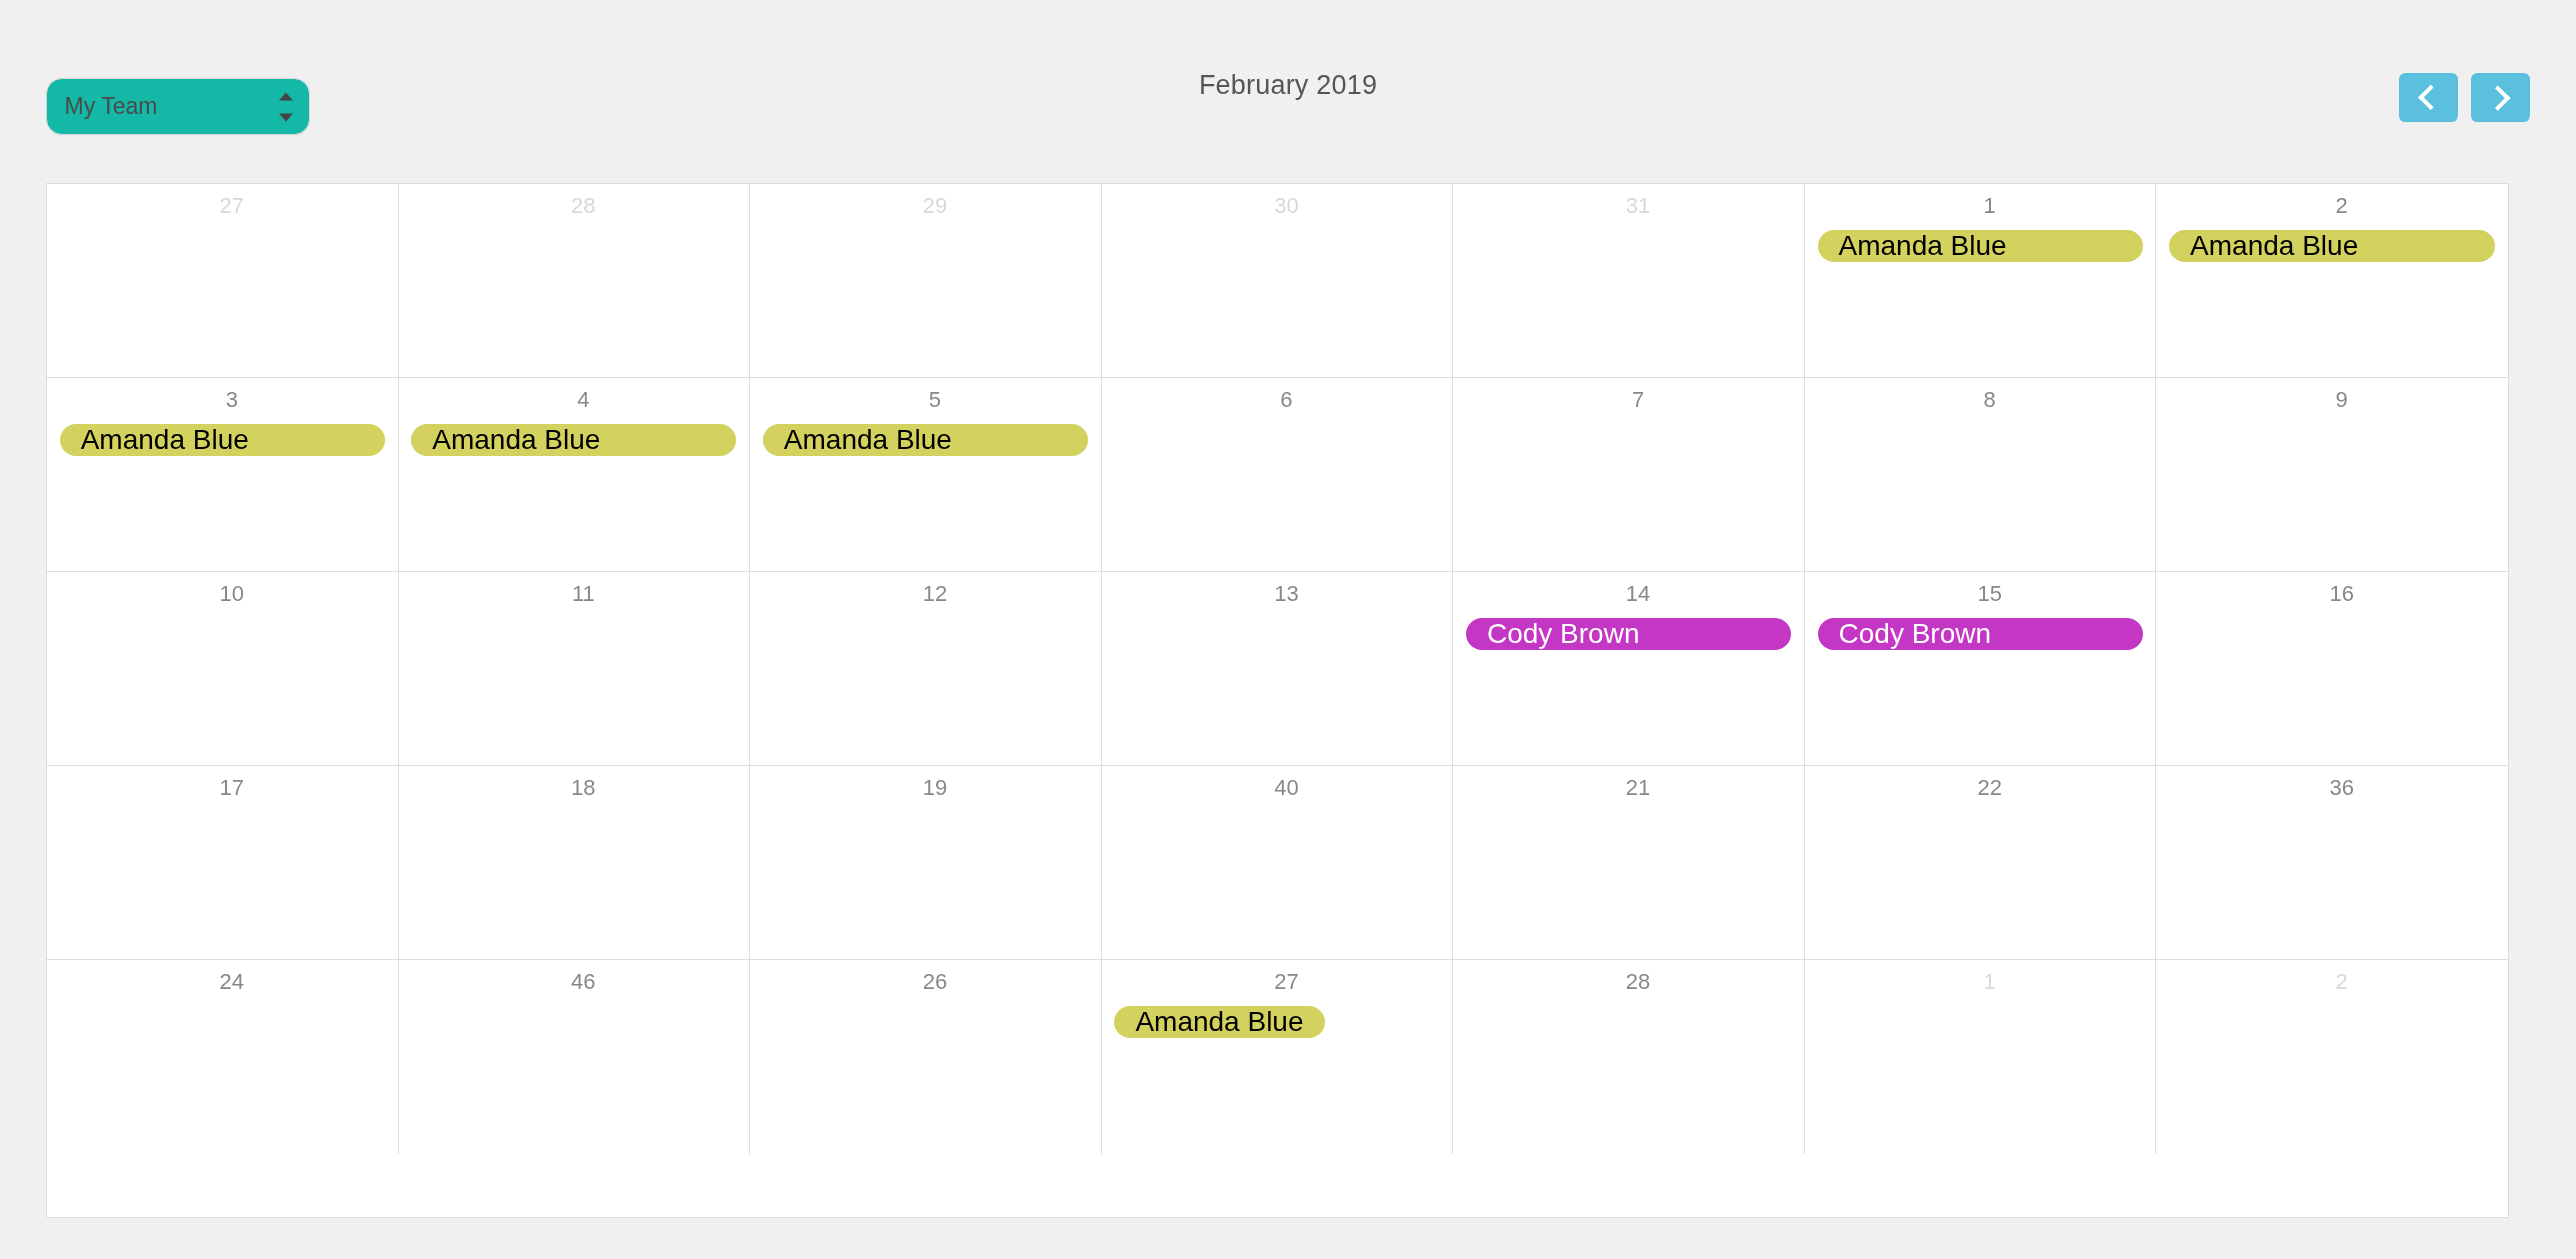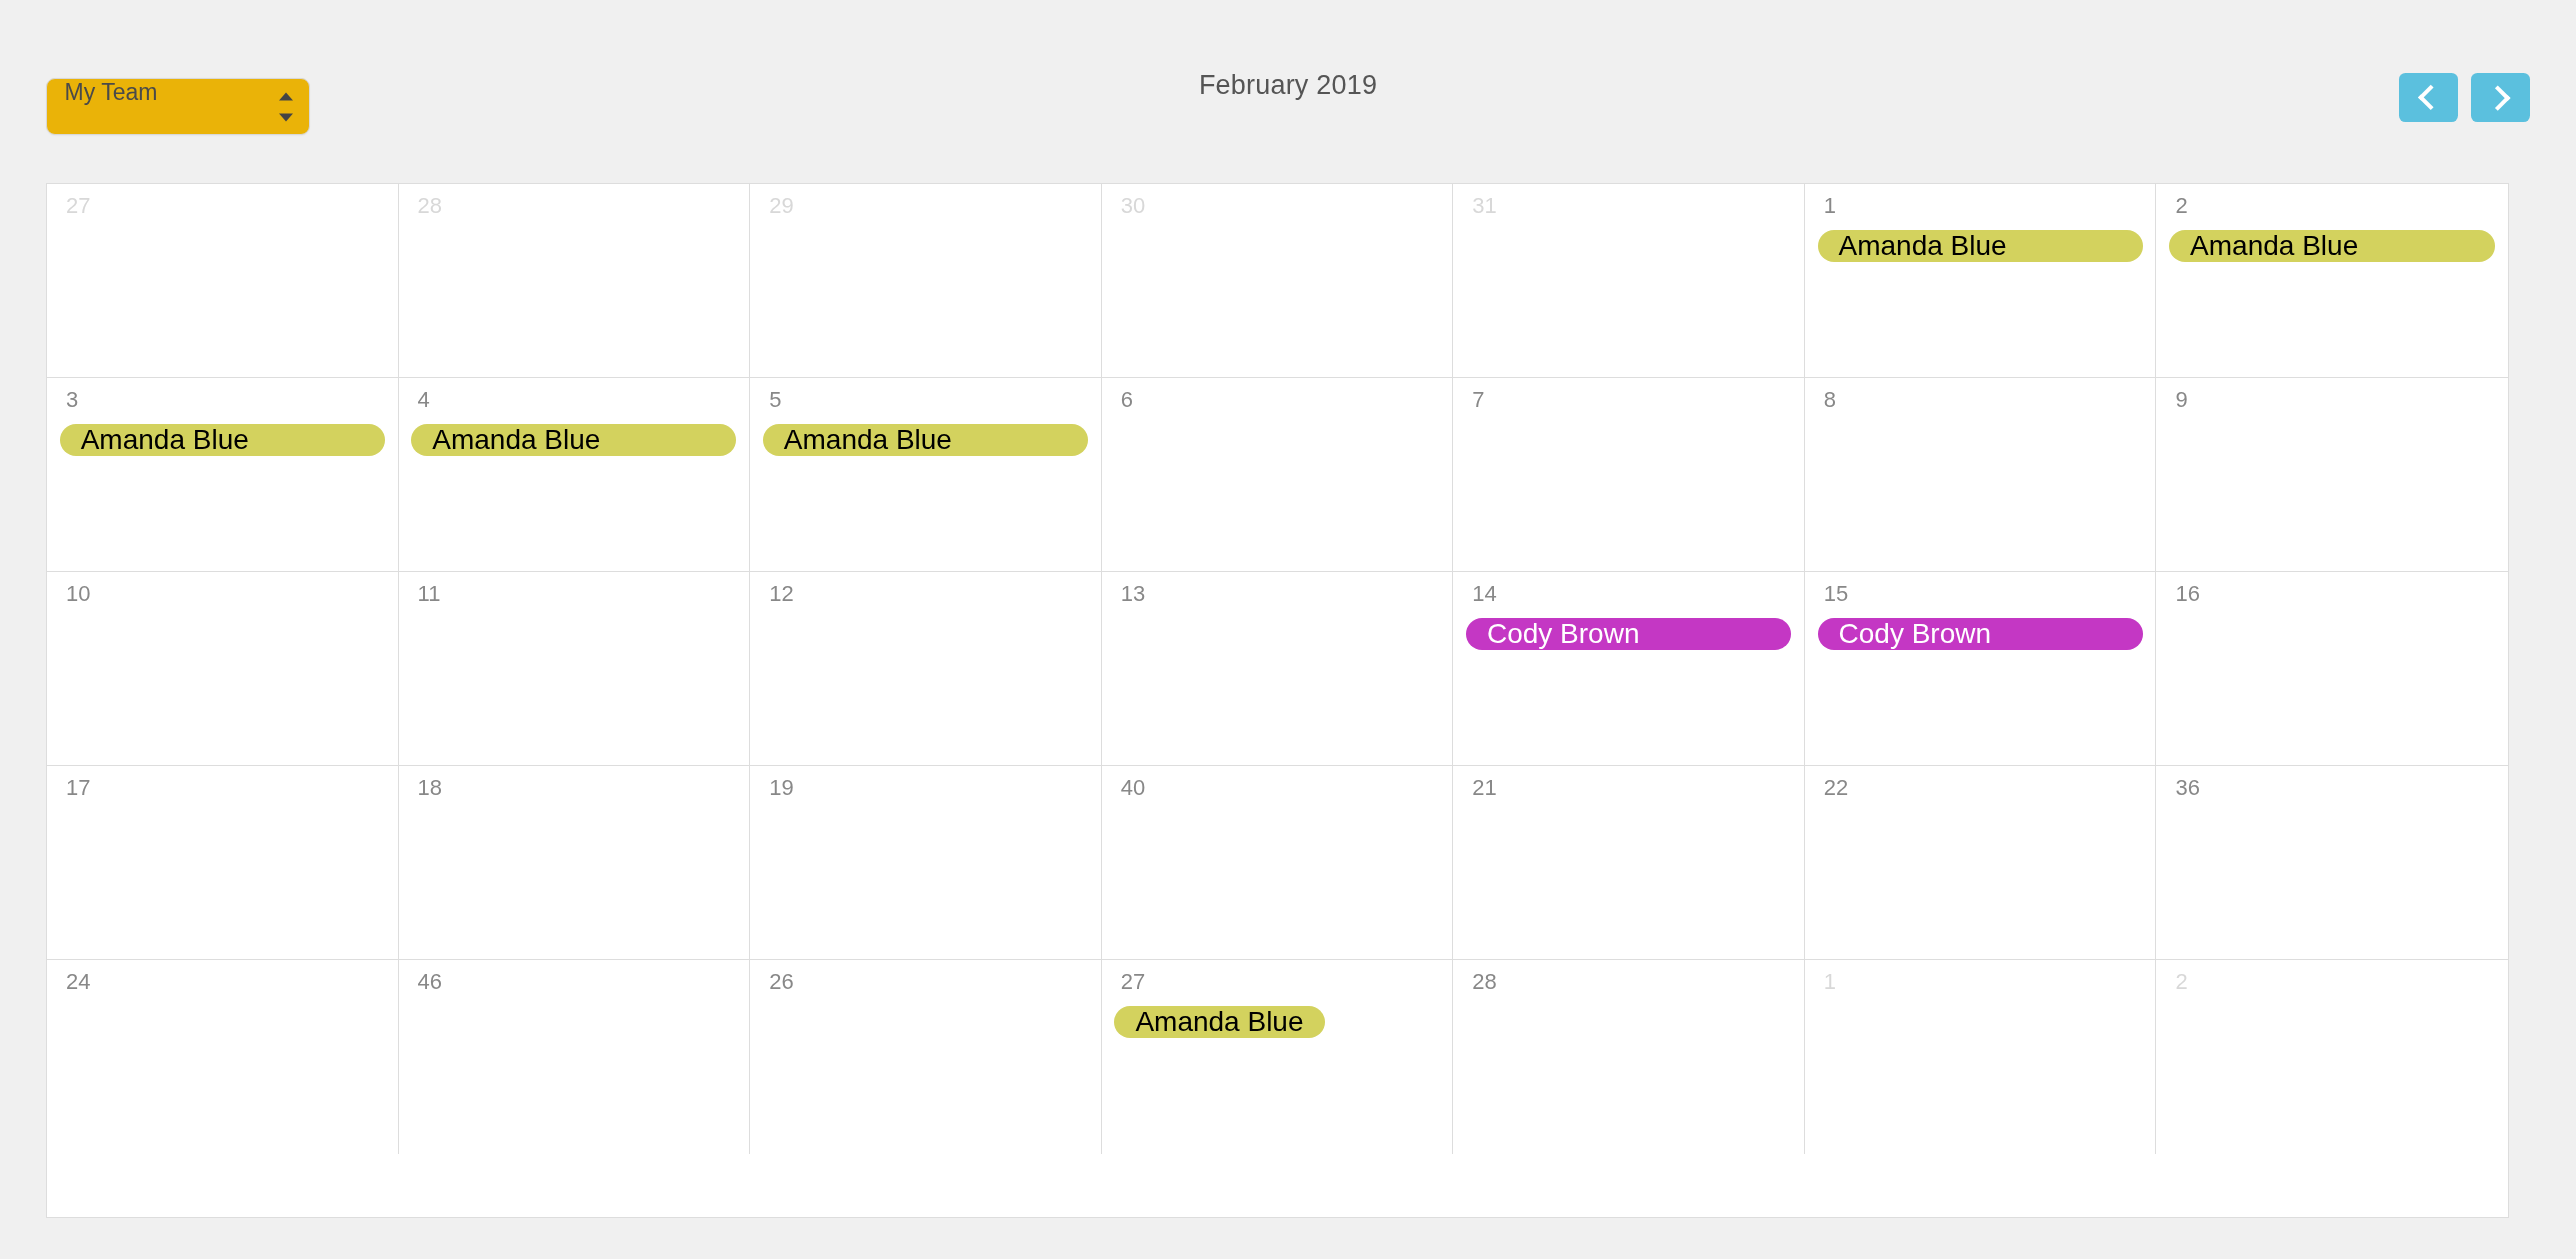--- a/index.html
+++ b/index.html
@@ -32,26 +32,26 @@
     position: absolute;
     left: 46px;
     top: 78px;
     width: 264px;
     height: 57px;
   }
 
   .team-select {
     width: 100%;
     height: 100%;
-    background: #eab308;
+    background: #14b8a6;
     border: 0.8px solid #d8d8d8;
-    border-radius: 9px;
+    border-radius: 16px;
     box-shadow: 0 0.8px 1.6px rgba(0,0,0,0.04);
     display: flex;
-    align-items: flex-start;
+    align-items: center;
     padding: 0 46px 0 17.5px;
     position: relative;
     cursor: pointer;
   }
 
   .team-select-label {
     font-size: 23px;
     color: #4a4a4a;
     font-family: "Liberation Sans", sans-serif;
     white-space: nowrap;
@@ -148,20 +148,21 @@
     font-size: 21.5px;
     color: #333333;
     border-right: 0.8px solid #dddddd;
   }
   .cal-head .dow:last-child { border-right: none; }
 
   .cal-body {
     display: grid;
     grid-template-rows: repeat(5, 1fr);
     height: 970px;
+    text-align: center;
   }
 
   .cal-week {
     display: grid;
     grid-template-columns: repeat(7, 1fr);
     border-bottom: 0.8px solid #dddddd;
   }
   .cal-week:last-child { border-bottom: none; }
 
   .cal-day {

